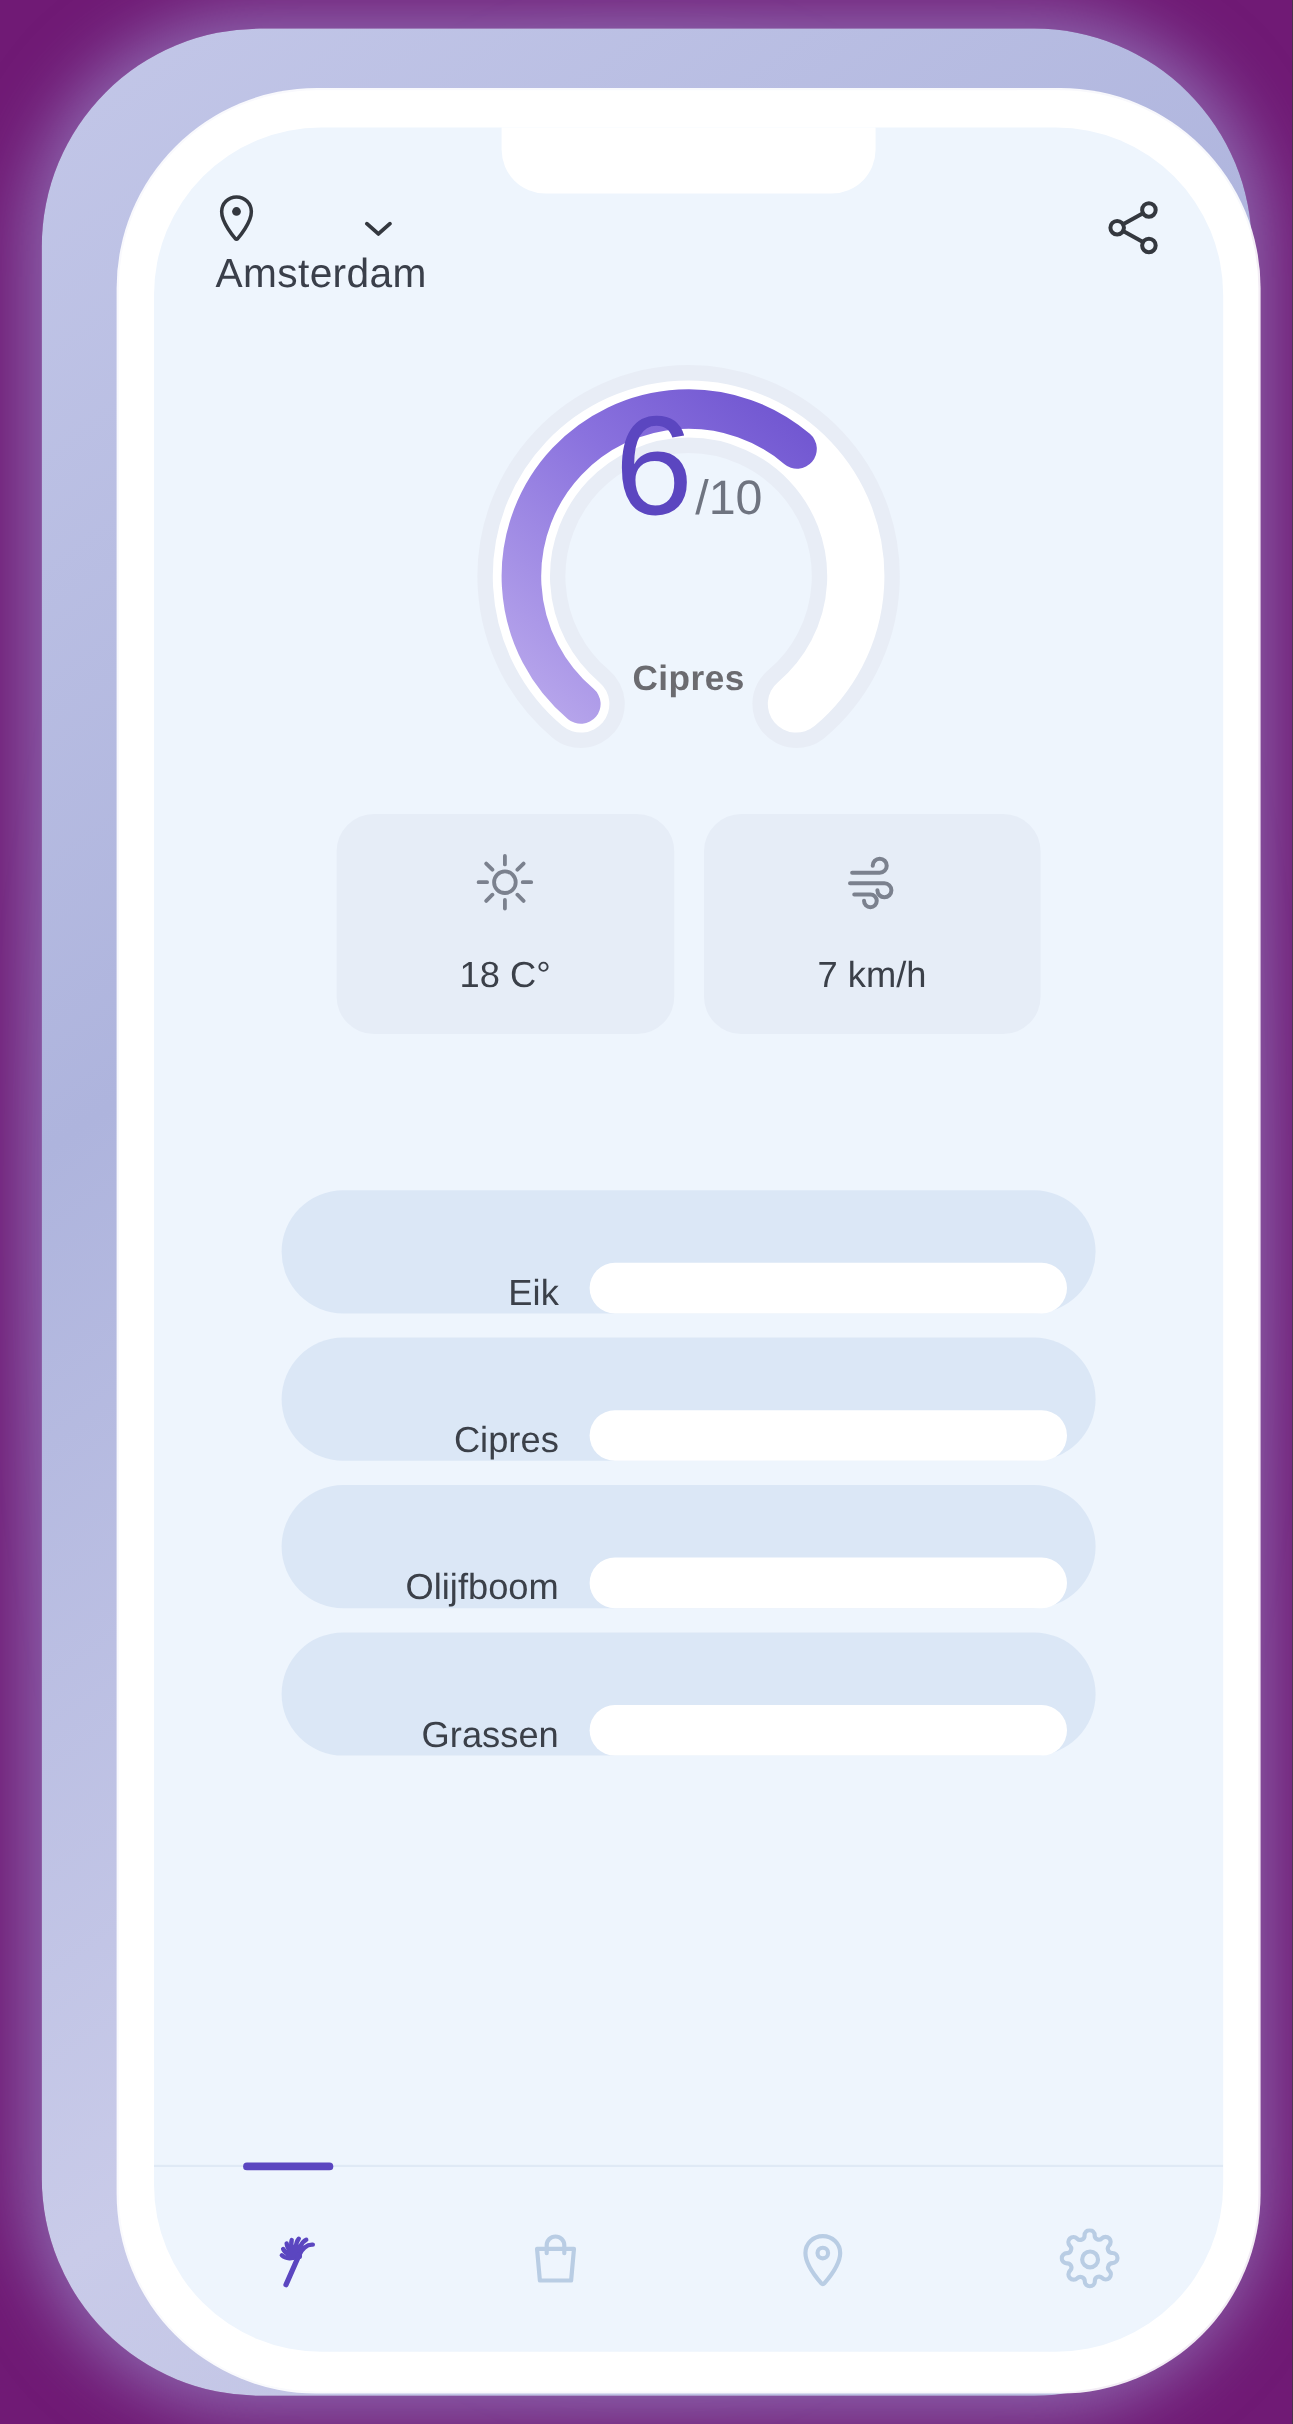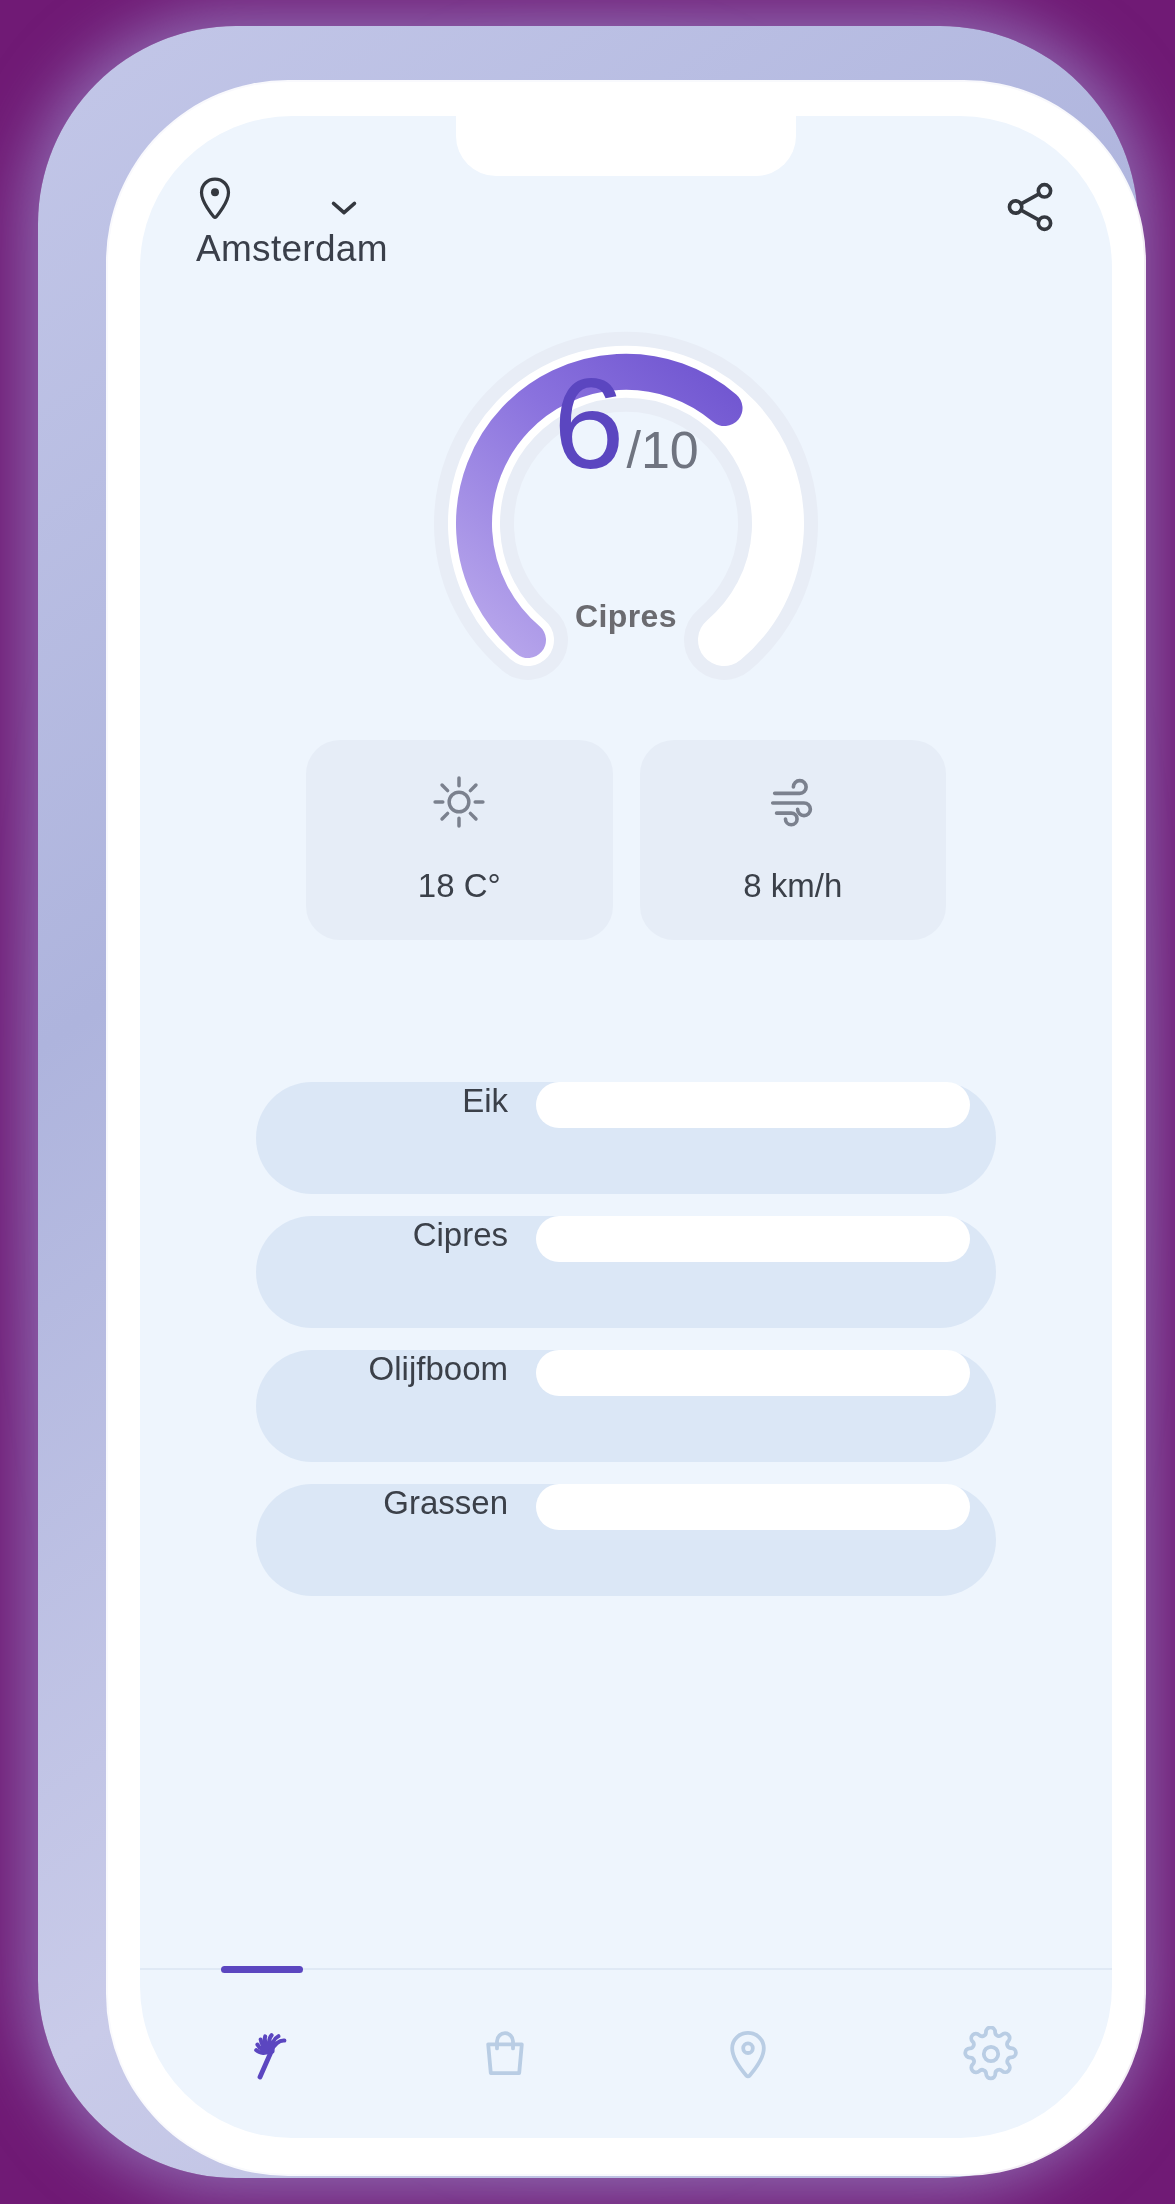--- a/index.html
+++ b/index.html
@@ -95,21 +95,21 @@
   }
   .score-line {
     display: flex; align-items: baseline; justify-content: center;
     gap: 4px;
   }
   .score-num {
     font-size: 128px; color: #5b46c0; font-weight: 300; line-height: 1;
     letter-spacing: -2px;
   }
   .score-den {
-    font-size: 52px; color: #6f7480; font-weight: 300;
+    font-size: 44px; color: #6f7480; font-weight: 300;
   }
   .risk-label {
     margin-top: 18px;
     font-size: 49px; color: #5f4ec9; font-weight: 400; letter-spacing: 0.5px;
   }
   .gauge-sub {
     position: absolute;
     width: 100%; text-align: center;
     top: 350px;
     font-size: 32px; font-weight: 700; color: #6b6b70; letter-spacing: 0.4px;
@@ -149,21 +149,21 @@
     position: absolute;
     top: 966px; left: 50%;
     transform: translateX(-50%);
     width: 740px;
     display: flex; flex-direction: column; gap: 22px;
   }
   .pollen-row {
     height: 112px;
     background: #dbe7f6;
     border-radius: 56px;
-    display: flex; align-items: flex-start;
+    display: flex; align-items: flex-end;
     padding: 0 26px 0 0;
   }
   .pollen-name {
     width: 280px;
     text-align: right;
     padding-right: 28px;
     font-size: 33px; color: #3b4049; font-weight: 400;
   }
   .bar-track {
     flex: 1;
@@ -276,21 +276,21 @@
             <span class="stat-value">18 C°</span>
           </div>
           <div class="stat-card">
             <span class="stat-icon">
               <svg viewBox="0 0 28 28" width="54" height="54" fill="none" stroke="#7b818e" stroke-width="1.9" stroke-linecap="round" stroke-linejoin="round">
                 <path d="M4.5 9.5h13a3.3 3.3 0 1 0-3.3-3.3"></path>
                 <path d="M3.5 14.5h16.2a3.3 3.3 0 1 1-3.3 3.3"></path>
                 <path d="M5.5 19.8h7.6a3 3 0 1 1-3 3"></path>
               </svg>
             </span>
-            <span class="stat-value">8 km/h</span>
+            <span class="stat-value">7 km/h</span>
           </div>
         </div>
 
 
         <div class="pollen-list">
           <div class="pollen-row">
             <span class="pollen-name">Eik</span>
             <span class="bar-track">
               <span class="bar-fill" style="width: 30%;"></span>
             </span>

